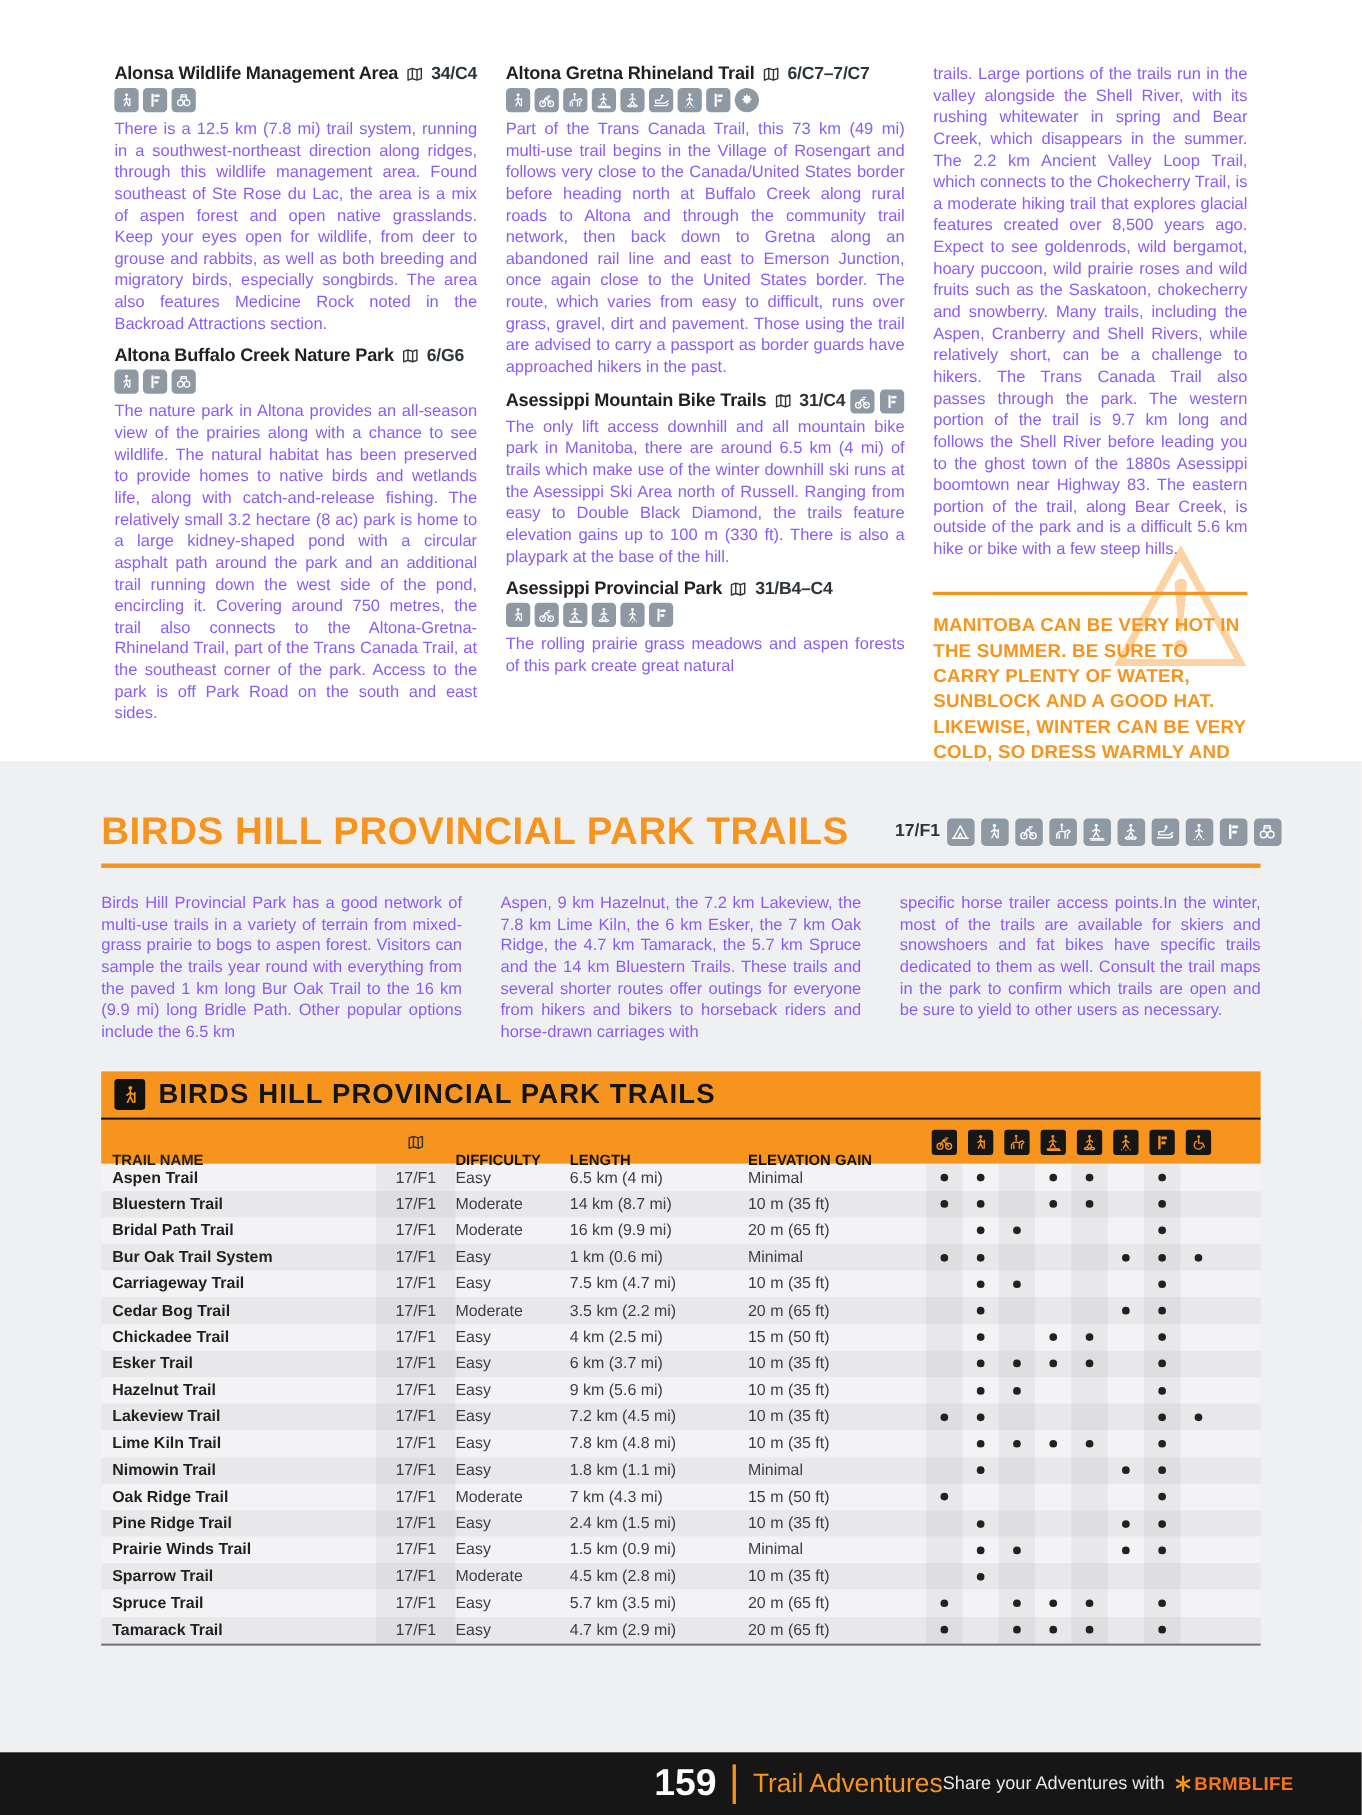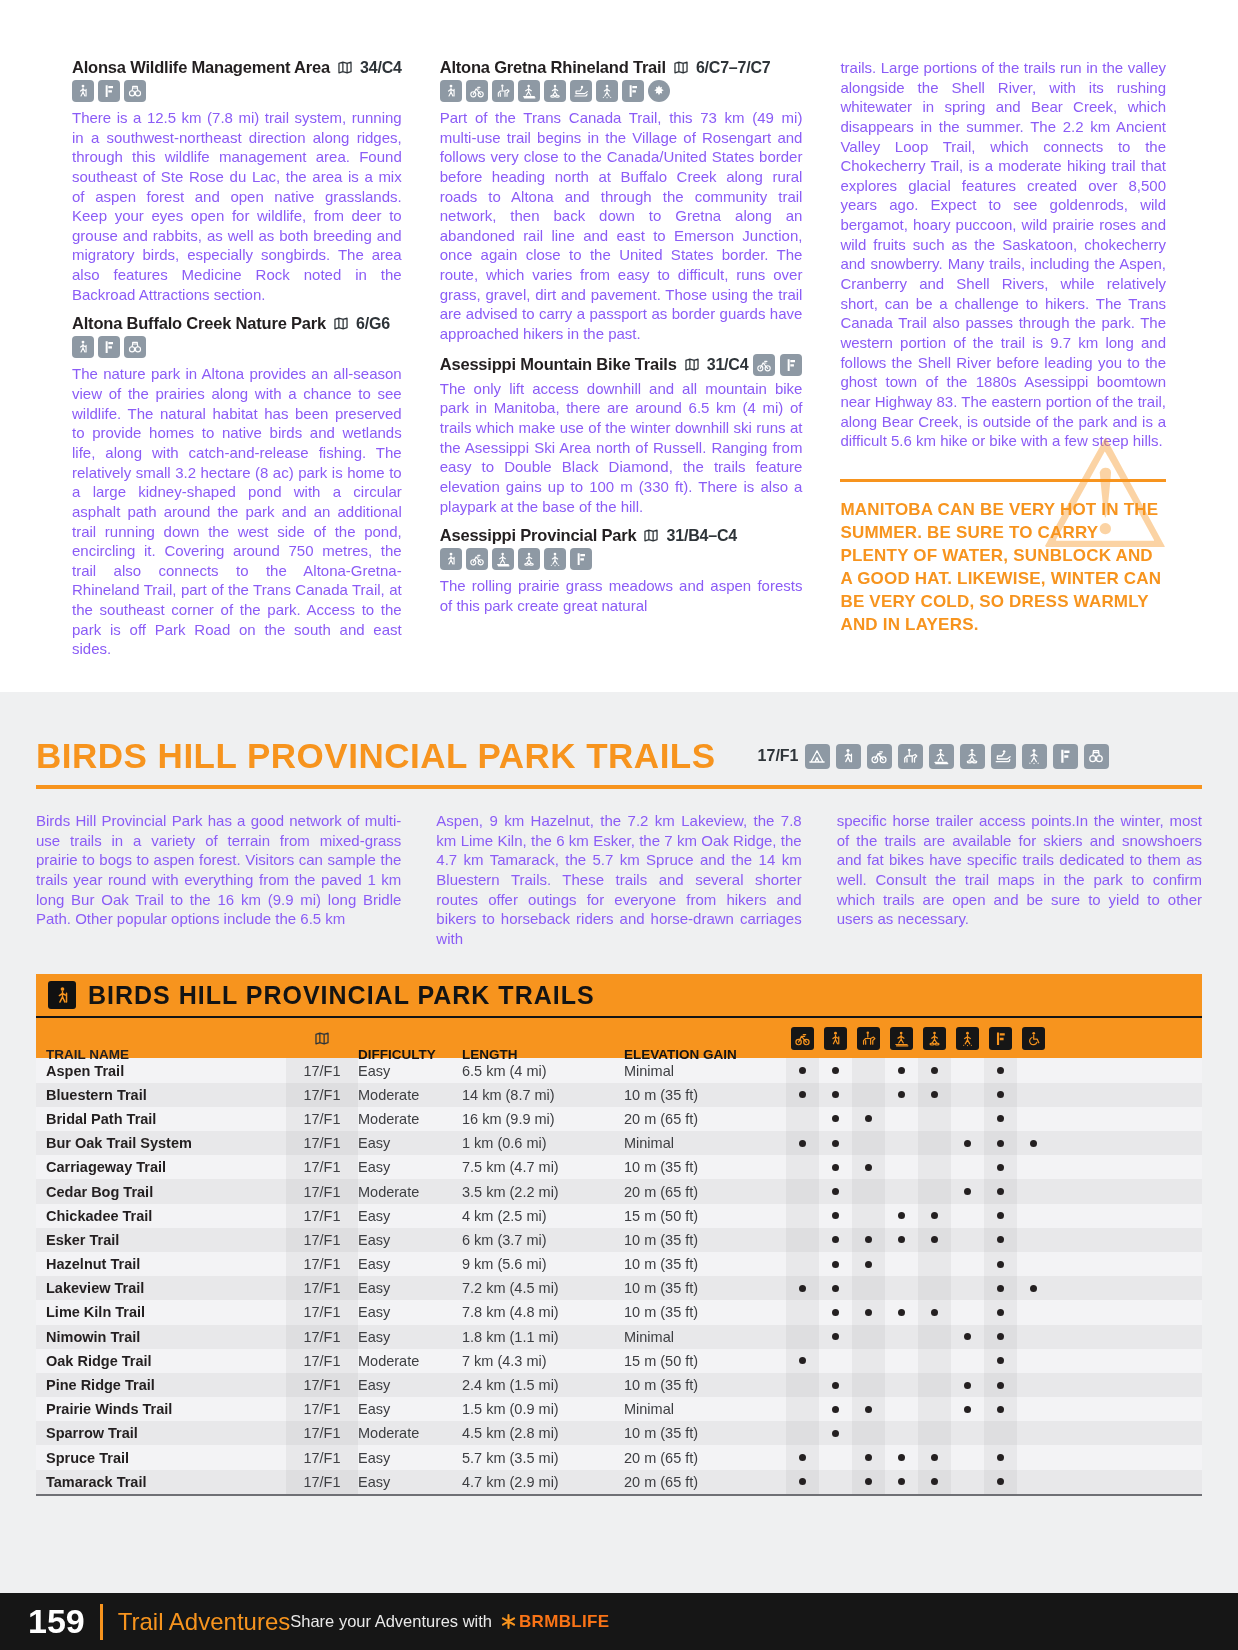--- a/index.html
+++ b/index.html
@@ -1,21 +1,21 @@
 <!DOCTYPE html>
 <html><head>
 <meta charset="utf-8">
 <style>
   html,body{margin:0;padding:0;}
   body{font-family:"Liberation Sans",sans-serif;background:#fff;}
   .page{position:relative;width:1238px;height:1650px;background:#fff;overflow:hidden;}
 
   
-  .top{box-sizing:border-box;height:692px;padding:58px 72px 0;display:grid;
-       grid-template-columns:1fr 1fr 1fr;column-gap:38px;overflow:hidden;}
+  .top{box-sizing:border-box;height:692px;padding:58px 104px 0;display:grid;
+       grid-template-columns:1fr 1fr 1fr;column-gap:26px;overflow:hidden;}
   article{margin:0 0 10px;}
   .atitle{display:flex;align-items:center;gap:5px;margin:0 0 3px;font-size:16.5px;
           font-weight:700;color:#231f20;letter-spacing:-0.2px;white-space:nowrap;}
   .icon-row{display:flex;gap:4px;margin:0 0 6px;}
   .ibox{width:22px;height:22px;border-radius:4px;background:#8e99a4;color:#fff;
         display:inline-flex;align-items:center;justify-content:center;flex:0 0 auto;}
   .ibox svg{width:16px;height:16px;}
   .ibox.round{border-radius:50%;}
   .ibox svg,.mapic svg{stroke:currentColor;fill:none;stroke-width:1.7;
         stroke-linecap:round;stroke-linejoin:round;}
@@ -26,21 +26,21 @@
   p.body{margin:0;font-size:15px;line-height:1.31;color:#8b5cf6;text-align:justify;}
 
   
   .warn{position:relative;margin-top:28px;border-top:3.5px solid #f7941e;padding-top:16px;}
   .warn-tri{position:absolute;right:-6px;top:-62px;font-size:150px;line-height:1;
             color:#f7941e;opacity:.40;font-family:"DejaVu Sans",sans-serif;z-index:0;}
   .warn-text{position:relative;z-index:1;margin:0;font-size:17px;font-weight:700;
              color:#f7941e;line-height:1.36;letter-spacing:.2px;}
 
   
-  .band{box-sizing:border-box;height:901px;background:#eff0f1;padding:44px 36px 0;}
+  .band{box-sizing:border-box;height:901px;background:#eff0f1;padding:44px 92px 0;}
   .sec-head{display:flex;align-items:center;gap:16px;border-bottom:4px solid #f7941e;
             padding-bottom:9px;}
   .sec-title{margin:0;font-size:35px;font-weight:800;color:#f7941e;letter-spacing:.5px;
              white-space:nowrap;}
   .sec-meta{display:inline-flex;align-items:center;gap:6px;}
   .sec-meta .ibox{width:25px;height:25px;}
   .sec-meta .ibox svg{width:18px;height:18px;}
   .intro{margin-top:22px;display:grid;grid-template-columns:1fr 1fr 1fr;column-gap:26px;gap:35px;}
 
   
@@ -64,21 +64,21 @@
   #tbody .trow.odd{background:#f3f3f5;}
   #tbody .trow.even{background:#e8e8ea;}
   .c.name{padding-left:10px;font-weight:700;color:#231f20;}
   .c.map{justify-content:center;}
   .icell{justify-content:center;}
   .shade{background:rgba(35,31,32,.05);}
   .dot{width:7px;height:7px;border-radius:50%;background:#242021;}
 
   
   .foot{position:absolute;left:0;bottom:0;width:100%;height:57px;background:#161616;
-        display:flex;align-items:center;justify-content:flex-start;
+        display:flex;align-items:center;justify-content:flex-end;
         padding:0 62px 0 28px;box-sizing:border-box;}
   .foot-left,.foot-right{display:flex;align-items:center;}
   .pageno{font-size:34px;font-weight:800;color:#fff;}
   .foot-div{width:3px;height:36px;background:#f7941e;margin:0 15px;}
   .foot-label{font-size:24px;color:#f7941e;}
   .share{font-size:16.5px;color:#e9e9e9;margin-right:8px;}
   .brand-star{display:inline-flex;width:17px;height:17px;margin-right:2px;color:#f7941e;}
   .brand-star svg{stroke:currentColor;stroke-width:3;stroke-linecap:round;width:17px;height:17px;}
   .brand{font-size:17px;font-weight:700;color:#f97316;letter-spacing:.3px;}
 </style>

